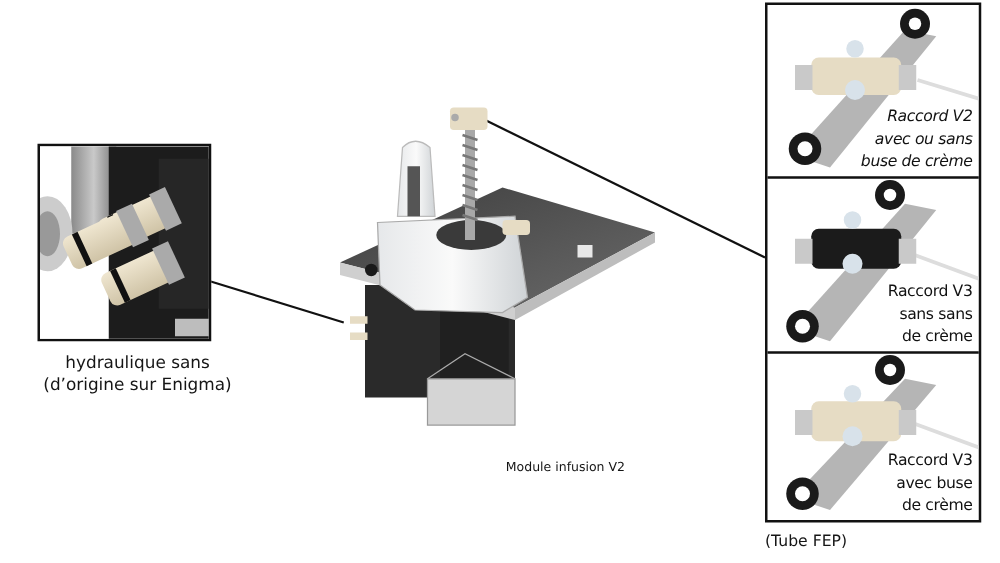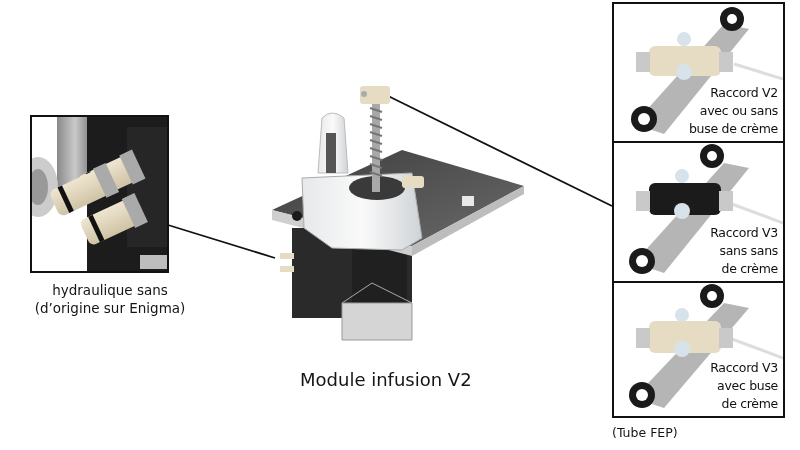--- a/index.html
+++ b/index.html
@@ -14,31 +14,31 @@
     border: 2px solid #111; overflow: hidden; background: #fff;
   }
   .caption-left {
     position: absolute; left: 10px; top: 281px; width: 200px;
     text-align: center; font-size: 13.5px; line-height: 18px; color: #151515;
   }
 
   
   .module { position: absolute; left: 262px; top: 78px; width: 268px; height: 272px; }
   .caption-main {
-    position: absolute; left: 300px; top: 369px; width: 200px; text-align: left;
-    font-size: 18px; color: #151515;
+    position: absolute; left: 300px; top: 369px; width: 200px; text-align: right;
+    font-size: 10px; color: #151515;
   }
 
   
   .panel-right {
     position: absolute; left: 612px; top: 2px; width: 173px; height: 416px;
     border: 2px solid #111; background: #fff;
   }
   .variant { position: absolute; left: 0; width: 169px; overflow: hidden; }
-  .variant.v1 { top: 0; height: 139px; border-bottom: 2px solid #111; }
+  .variant.v1 { top: 0; height: 139px; border-bottom: 2px solid #111; font-style: italic; }
   .variant.v2 { top: 139px; height: 140px; border-bottom: 2px solid #111; }
   .variant.v3 { top: 279px; height: 133px; }
   .variant svg { position: absolute; left: 0; top: 0; }
   .variant-label {
     position: absolute; right: 5px; bottom: 3px; text-align: right;
     font-size: 12.5px; line-height: 18px; color: #111; letter-spacing: -0.3px;
   }
   .caption-right {
     position: absolute; left: 612px; top: 425px; width: 173px; 
     font-size: 12.5px; color: #151515;

